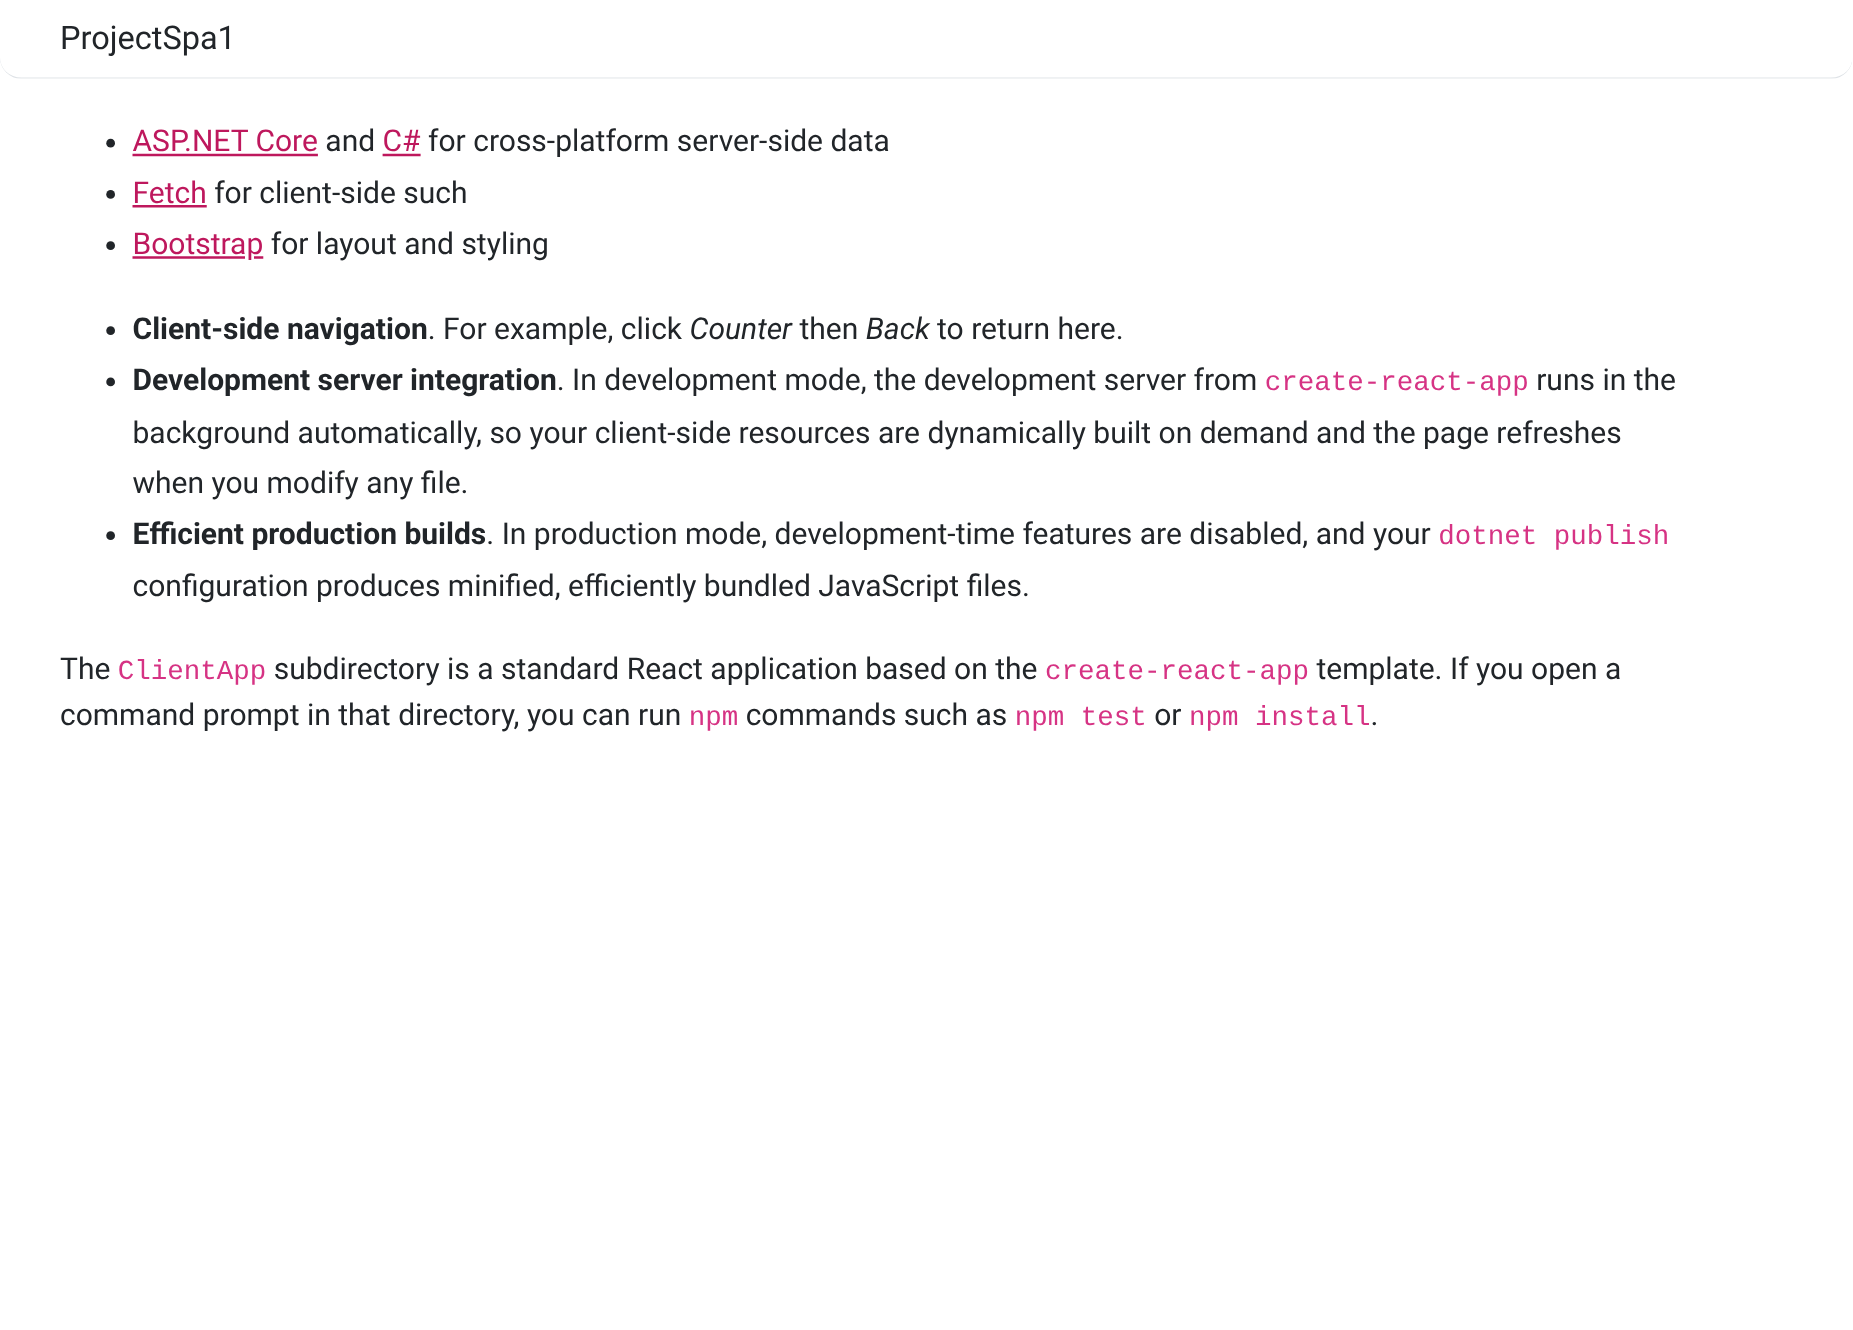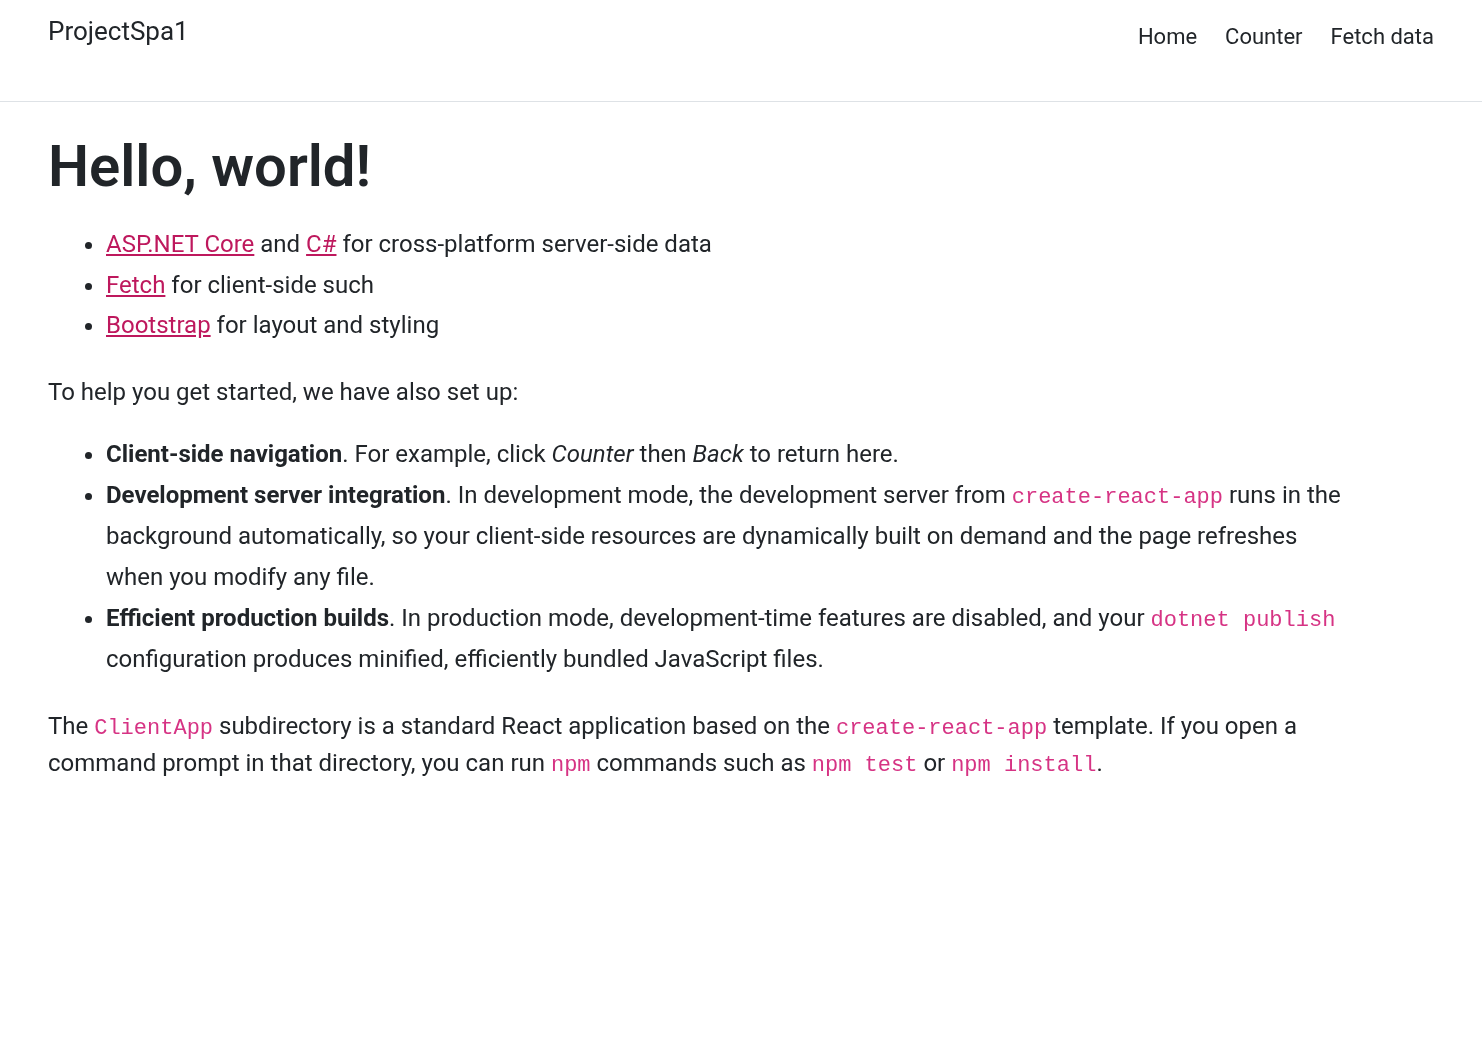--- a/index.html
+++ b/index.html
@@ -9,24 +9,25 @@
     }
     body {
       font-family: -apple-system, BlinkMacSystemFont, "Segoe UI", Roboto, "Helvetica Neue", Arial, sans-serif;
       color: #212529;
       background: #fff;
       font-size: 16px;
     }
     .navbar {
       display: flex;
       justify-content: space-between;
-      align-items: flex-start;
+      align-items: flex-end;
       padding: 16px 48px;
       border-bottom: 1px solid #dee2e6;
       background: #fff;
+      border-radius: 17px;
     }
     .navbar-brand {
       font-size: 26px;
       font-weight: 400;
       color: #212529;
       text-decoration: none;
     }
     .navbar-nav {
       display: flex;
       list-style: none;
@@ -76,44 +77,37 @@
       font-family: SFMono-Regular, Menlo, Monaco, Consolas, "Liberation Mono", "Courier New", monospace;
       color: #d63384;
       font-size: 22px;
     }
   </style>
 </head>
 <body>
 
 <nav class="navbar">
   <a class="navbar-brand">ProjectSpa1</a>
-  <ul class="navbar-nav">
-    <li><a class="nav-link">Home</a></li>
-    <li><a class="nav-link">Counter</a></li>
-    <li><a class="nav-link">Fetch data</a></li>
-  </ul>
 </nav>
 
 <div class="container">
-  <h1>Hello, world!</h1>
 
 
   <ul>
     <li>
       <a class="inline-link">ASP.NET Core</a><span> and </span><a class="inline-link">C#</a><span> for cross-platform server-side data</span>
     </li>
     <li>
       <a class="inline-link">Fetch</a><span> for client-side such</span>
     </li>
     <li>
       <a class="inline-link">Bootstrap</a><span> for layout and styling</span>
     </li>
   </ul>
 
-  <p>To help you get started, we have also set up:</p>
 
   <ul>
     <li>
       <strong>Client-side navigation</strong><span>. For example, click </span><em>Counter</em><span> then </span><em>Back</em><span> to return here.</span>
     </li>
     <li>
       <strong>Development server integration</strong><span>. In development mode, the development server from </span><code>create-react-app</code><span> runs in the background automatically, so your client-side resources are dynamically built on demand and the page refreshes when you modify any file.</span>
     </li>
     <li>
       <strong>Efficient production builds</strong><span>. In production mode, development-time features are disabled, and your </span><code>dotnet publish</code><span> configuration produces minified, efficiently bundled JavaScript files.</span>

